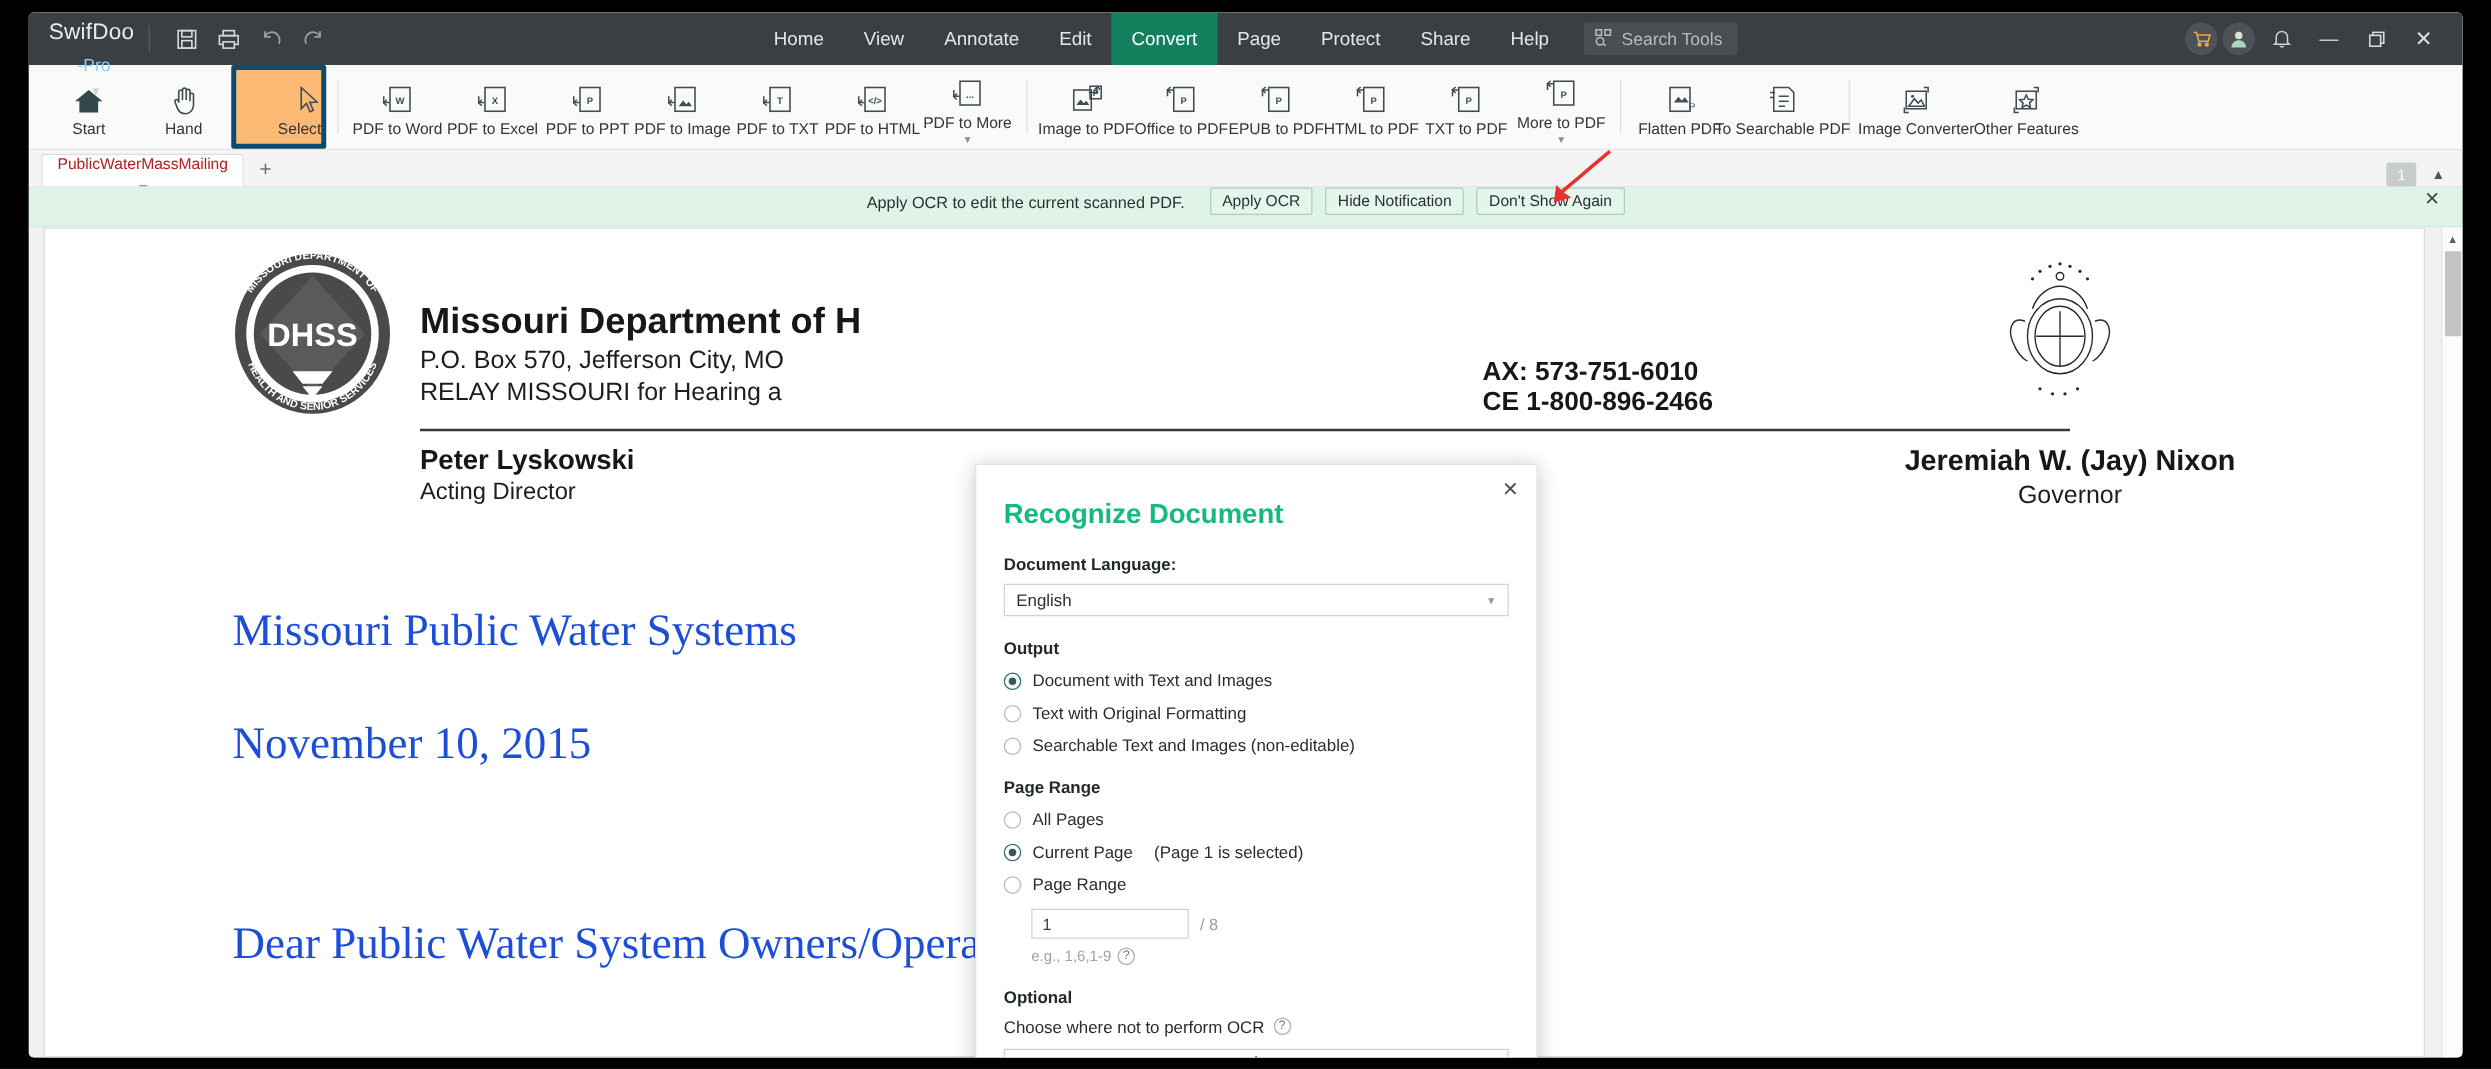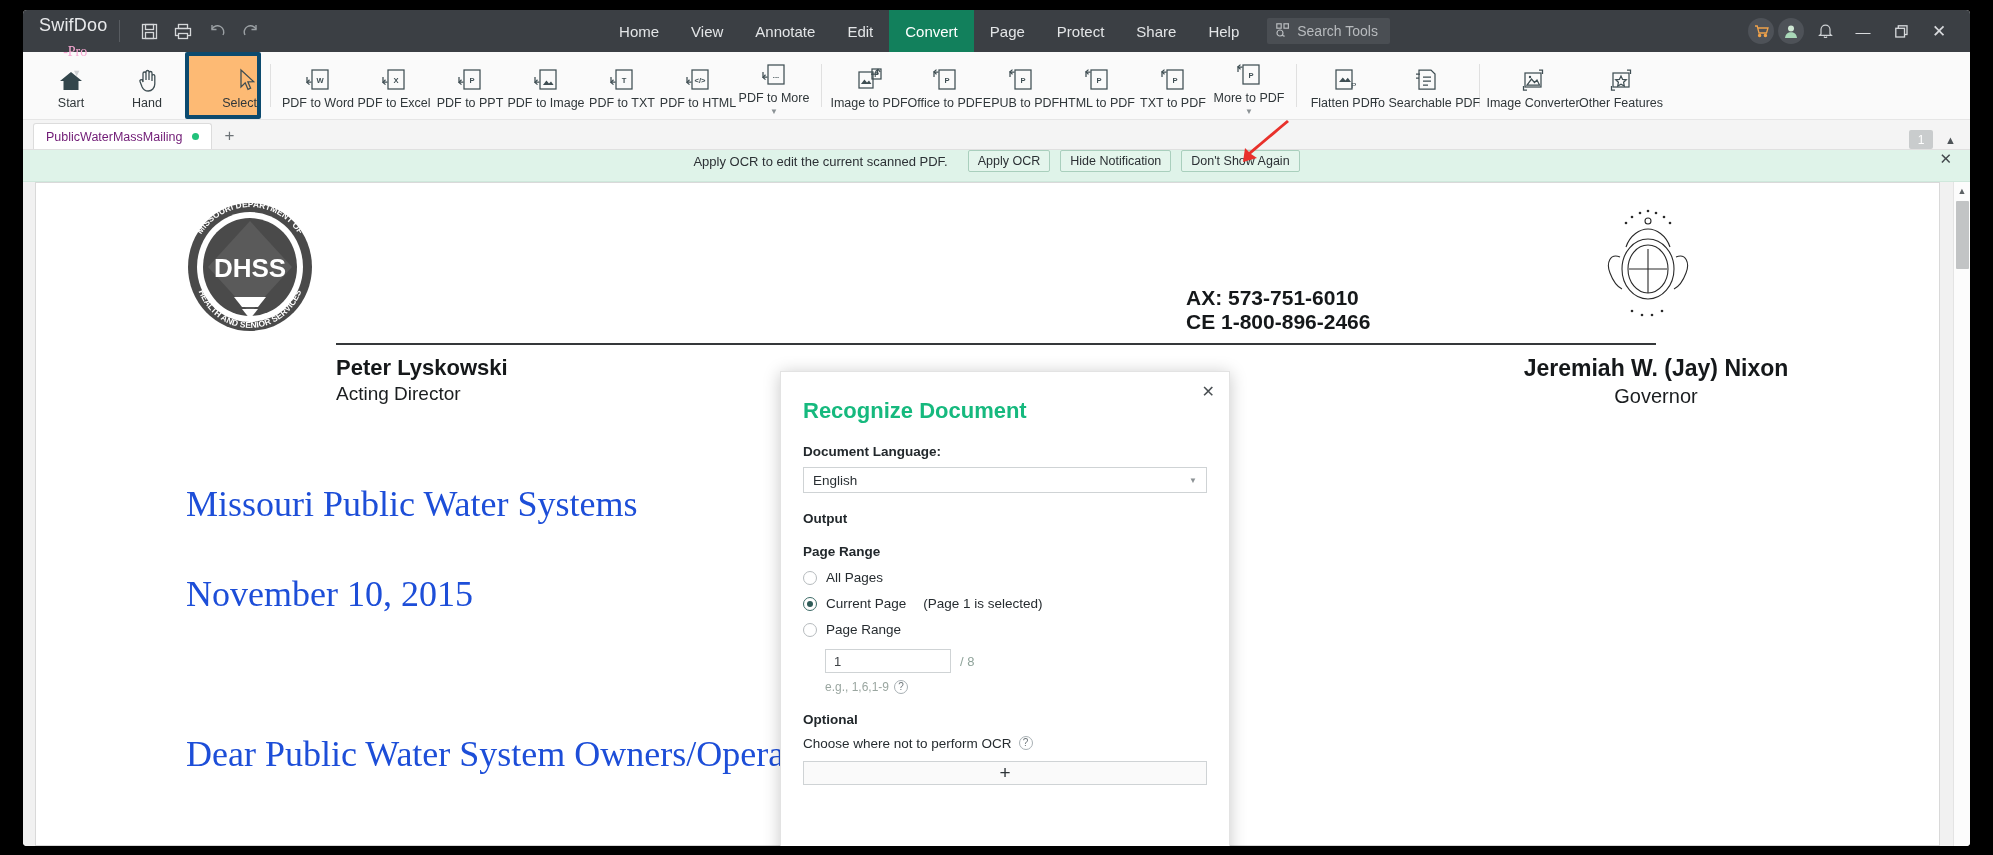--- a/index.html
+++ b/index.html
@@ -21,21 +21,21 @@
 
   
   .titlebar {
     height: 42px; background: #3b3f44;
     display: flex; align-items: center;
     flex: 0 0 42px; position: relative;
   }
   .brand { display: flex; align-items: center; padding-left: 16px; gap: 8px; flex-direction: column; }
   .brand-logo { width: 24px; height: 22px; position: relative; }
   .brand-name { color: #e9eaec; font-size: 18px; letter-spacing: .2px; }
-  .brand-pro { color: #f9a8d4; font-size: 14px; margin-left: 4px; font-family: Liberation Serif, serif; }
+  .brand-pro { color: #7dd3fc; font-size: 14px; margin-left: 4px; }
   .brand-caret { color: #cfd2d5; font-size: 9px; margin-left: 7px; }
   .tb-sep { width: 1px; height: 22px; background: #585c61; margin: 0 12px; }
   .tb-icon {
     width: 34px; height: 30px; display: flex; align-items: center; justify-content: center;
     color: #d5d8da;
   }
   .menus { position: absolute; left: 0; right: 0; display: flex; justify-content: center;
            align-items: center; height: 42px; pointer-events: none; }
   .menus-inner { display: flex; align-items: center; gap: 0; pointer-events: auto; }
   .menu-item {
@@ -75,21 +75,21 @@
 
   
   .tabstrip {
     height: 30px; background: #f4f4f4; display: flex; align-items: flex-end;
     flex: 0 0 30px; padding-left: 10px; position: relative;
     border-bottom: 1px solid #e0e0e0;
   }
   .doctab {
     height: 26px; background: #ffffff; border: 1px solid #dcdcdc; border-bottom: none;
     display: flex; align-items: center; gap: 10px; padding: 0 12px;
-    font-size: 12.5px; color: #701a75; border-radius: 3px 3px 0 0;
+    font-size: 12.5px; color: #b91c1c; border-radius: 3px 3px 0 0; flex-direction: column;
   }
   .tab-dot { width: 7px; height: 7px; border-radius: 50%; background: #21c17a; }
   .tab-add { color: #6c7276; font-size: 17px; padding: 0 12px; line-height: 26px; }
   .tabstrip-right { margin-left: auto; display: flex; align-items: center; gap: 12px; padding-right: 14px; }
   .page-badge {
     background: #c9cccd; color: #ffffff; font-size: 12px; min-width: 24px;
     height: 19px; display: flex; align-items: center; justify-content: center;
     border-radius: 2px;
   }
   .collapse-caret { color: #4e5458; font-size: 11px; }
@@ -562,20 +562,25 @@
             <text font-size="8.5" font-weight="bold" fill="#ffffff" font-family="Liberation Sans, sans-serif">
               <textPath href="#arcBot" startOffset="50%" text-anchor="middle">HEALTH AND SENIOR SERVICES</textPath>
             </text>
             <defs>
               <path id="arcTop" d="M8 66 A58 60 0 0 1 124 66" fill="none"></path>
               <path id="arcBot" d="M11 70 A55 57 0 0 0 121 70" fill="none"></path>
             </defs>
           </svg>
         </span>
 
+        <div class="dept-block">
+          <div class="dept-title">Missouri Department of H</div>
+          <div class="dept-line">P.O. Box 570, Jefferson City, MO</div>
+          <div class="dept-line">RELAY MISSOURI for Hearing a</div>
+        </div>
         <div class="dept-rule"></div>
         <div class="dir-name">Peter Lyskowski</div>
         <div class="dir-role">Acting Director</div>
 
         <div class="contact-right">
           <div class="contact-line">AX: 573-751-6010</div>
           <div class="contact-line">CE 1-800-896-2466</div>
         </div>
 
         <span class="gov-seal">
@@ -621,20 +626,34 @@
       <div class="dlg-title">Recognize Document</div>
 
       <div class="dlg-body">
         <div class="fld-label">Document Language:</div>
         <div class="select-box">
           <span>English</span>
           <span class="select-caret">▼</span>
         </div>
 
         <div class="group-head">Output</div>
+        <div id="output-options">
+            <div class="radio-row">
+              <span class="radio on"></span>
+              <span class="radio-label">Document with Text and Images</span>
+            </div>
+            <div class="radio-row">
+              <span class="radio"></span>
+              <span class="radio-label">Text with Original Formatting</span>
+            </div>
+            <div class="radio-row">
+              <span class="radio"></span>
+              <span class="radio-label">Searchable Text and Images (non-editable)</span>
+            </div>
+          </div>
 
         <div class="group-head">Page Range</div>
         <div id="page-range-options">
             <div class="radio-row">
               <span class="radio"></span>
               <span class="radio-label">All Pages</span>
             </div>
             <div class="radio-row">
               <span class="radio on"></span>
               <span class="radio-label">Current Page</span>

